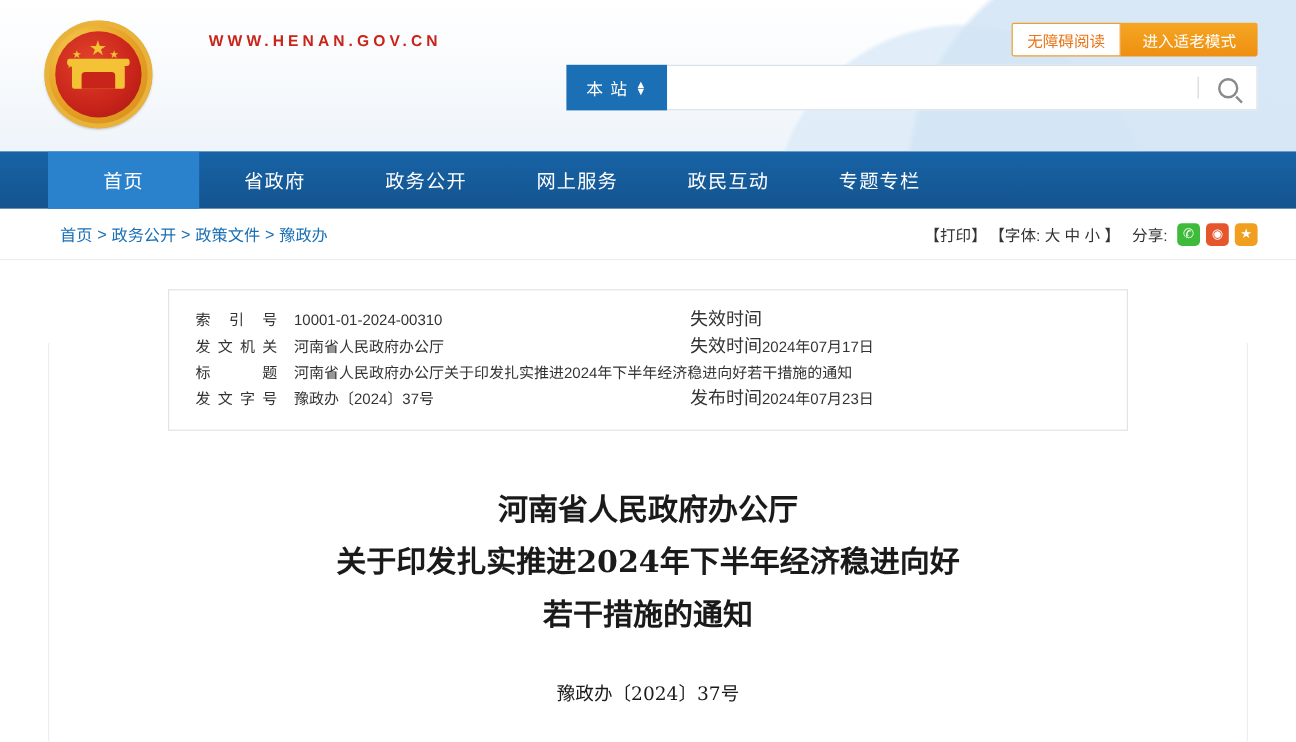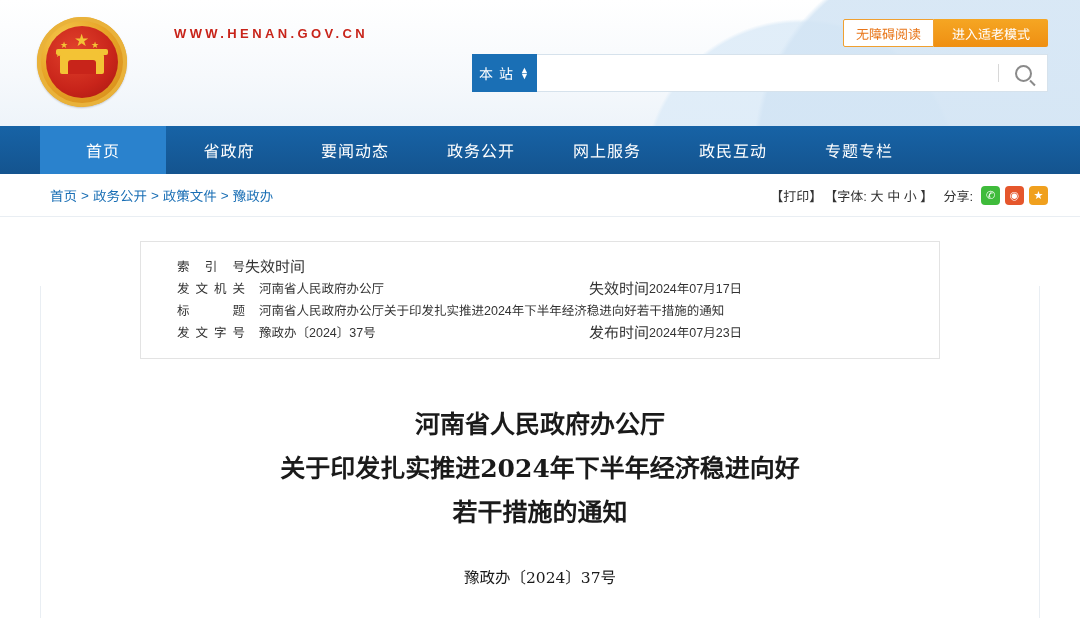--- a/index.html
+++ b/index.html
@@ -154,21 +154,21 @@
   .searchbar {
     position: absolute;
     left: 472px;
     top: 54px;
     display: flex;
     align-items: stretch;
     height: 38px;
     width: 576px;
   }
   .search-scope {
-    width: 65px;
+    width: 84px;
     background: #1a6fb5;
     color: #fff;
     font-size: 14px;
     display: flex;
     align-items: center;
     justify-content: center;
     gap: 6px;
     letter-spacing: 1px;
   }
   .scope-arrows {
@@ -305,21 +305,21 @@
   }
   .card {
     margin: 0 32px;
     padding-top: 24px;
   }
 
   .meta {
     margin: 0 auto;
     width: 800px;
     border: 1px solid #e3e3e3;
-    padding: 14px 0 14px 14px;
+    padding: 14px 0 14px 0;
     box-sizing: border-box;
   }
   .meta-row {
     display: flex;
     font-size: 12.5px;
     line-height: 22px;
     color: #333;
   }
   .meta-cellA {
     width: 68px;
@@ -410,21 +410,20 @@
         </span>
       </div>
     </div>
 
   </div>
 </div>
 
 <div class="nav">
   <div class="nav-item active">首页</div>
   <div class="nav-item">省政府</div>
-  <div class="nav-item">要闻动态</div>
   <div class="nav-item">政务公开</div>
   <div class="nav-item">网上服务</div>
   <div class="nav-item">政民互动</div>
   <div class="nav-item">专题专栏</div>
 </div>
 
 <div class="crumbbar">
   <div class="crumbs">
     <span class="crumb">首页</span>
     <span class="sep">&gt;</span>
@@ -449,20 +448,21 @@
 
 <div class="content">
   <div class="side-rule left"></div>
   <div class="side-rule right"></div>
 
   <div class="card">
 
     <div class="meta">
       <div class="meta-row">
         <span class="meta-cellA">索引号</span>
+        <span class="meta-valA">10001-01-2024-00310</span>
         <span class="meta-cellB">失效时间</span>
         <span class="meta-valB"></span>
       </div>
       <div class="meta-row">
         <span class="meta-cellA">发文机关</span>
         <span class="meta-valA">河南省人民政府办公厅</span>
         <span class="meta-cellB">失效时间</span>
         <span class="meta-valB">2024年07月17日</span>
       </div>
       <div class="meta-row">

